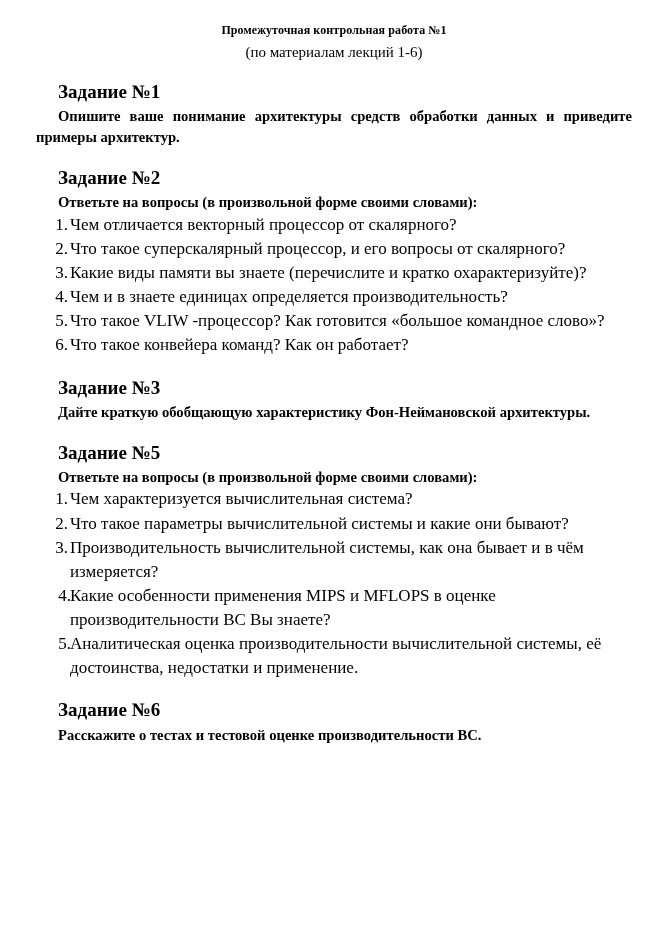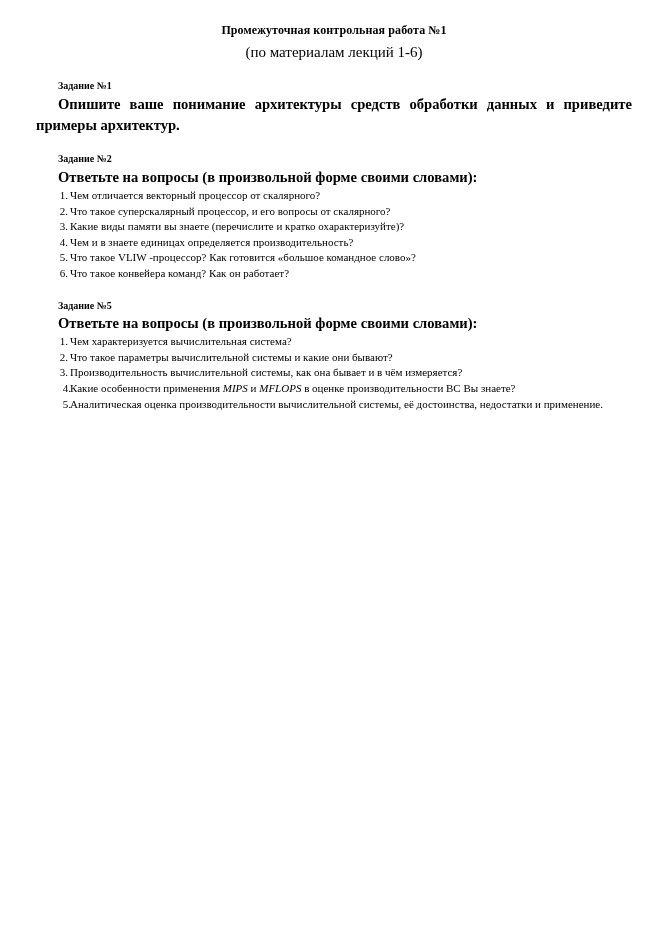--- a/index.html
+++ b/index.html
@@ -42,59 +42,58 @@
   }
   .doc-note {
     font-size: 15px;
     margin: 1px 0 0 0;
   }
   .task {
     margin-top: 17px;
   }
   .task-heading {
     font-weight: bold;
-    font-size: 10px;
+    font-size: 19px;
     margin: 0 0 1px 0;
     text-indent: 22px;
   }
   .task-para {
     margin: 0;
     text-align: justify;
     text-indent: 22px;
     font-size: 14.6px;
     line-height: 1.42;
     font-weight: bold;
   }
   ol.q-list {
     margin: 0;
     padding: 0 0 0 0;
     list-style: none;
     counter-reset: qitem;
-    font-size: 11px;
+    font-size: 17px;
   }
   ol.q-list > li {
     counter-increment: qitem;
     position: relative;
     padding-left: 34px;
     margin: 0;
     line-height: 1.42;
     text-align: left;
   }
   ol.q-list > li::before {
     content: counter(qitem) ".";
     position: absolute;
     left: 14px;
     width: 18px;
     text-align: right;
   }
   ol.q-list > li.wide::before {
     left: 17px;
   }
   .italic {
-    font-style: italic;
   }
   .justify-block {
     text-align: justify;
   }
 </style>
 </head>
 <body>
 
 <div class="page">
 
@@ -114,28 +113,36 @@
     <ol class="q-list">
       <li><span>Чем отличается векторный процессор от скалярного?</span></li>
       <li><span>Что такое суперскалярный процессор, и его вопросы от скалярного?</span></li>
       <li><span>Какие виды памяти вы знаете (перечислите и кратко охарактеризуйте)?</span></li>
       <li><span>Чем и в знаете единицах определяется производительность?</span></li>
       <li><span>Что такое VLIW -процессор? Как готовится «большое командное слово»?</span></li>
       <li><span>Что такое конвейера команд? Как он работает?</span></li>
     </ol>
   </div>
 
+  <div class="task">
+    <div class="task-heading">Задание №3</div>
+    <p class="task-para">Дайте краткую обобщающую характеристику Фон-Неймановской архитектуры.</p>
+  </div>
 
 
   <div class="task">
     <div class="task-heading">Задание №5</div>
     <p class="task-para">Ответьте на вопросы (в произвольной форме своими словами):</p>
     <ol class="q-list">
       <li><span>Чем характеризуется вычислительная система?</span></li>
       <li><span>Что такое параметры вычислительной системы и какие они бывают?</span></li>
       <li><span>Производительность вычислительной системы, как она бывает и в чём измеряется?</span></li>
       <li class="wide justify-block"><span>Какие особенности применения </span><span class="italic">MIPS</span><span> и </span><span class="italic">MFLOPS</span><span> в оценке производительности ВС Вы знаете?</span></li>
       <li class="wide"><span>Аналитическая оценка производительности вычислительной системы, её достоинства, недостатки и применение.</span></li>
     </ol>
   </div>
 
+  <div class="task">
+    <div class="task-heading">Задание №6</div>
+    <p class="task-para">Расскажите о тестах и тестовой оценке производительности ВС.</p>
+  </div>
 
 </div>
 
 </body></html>

